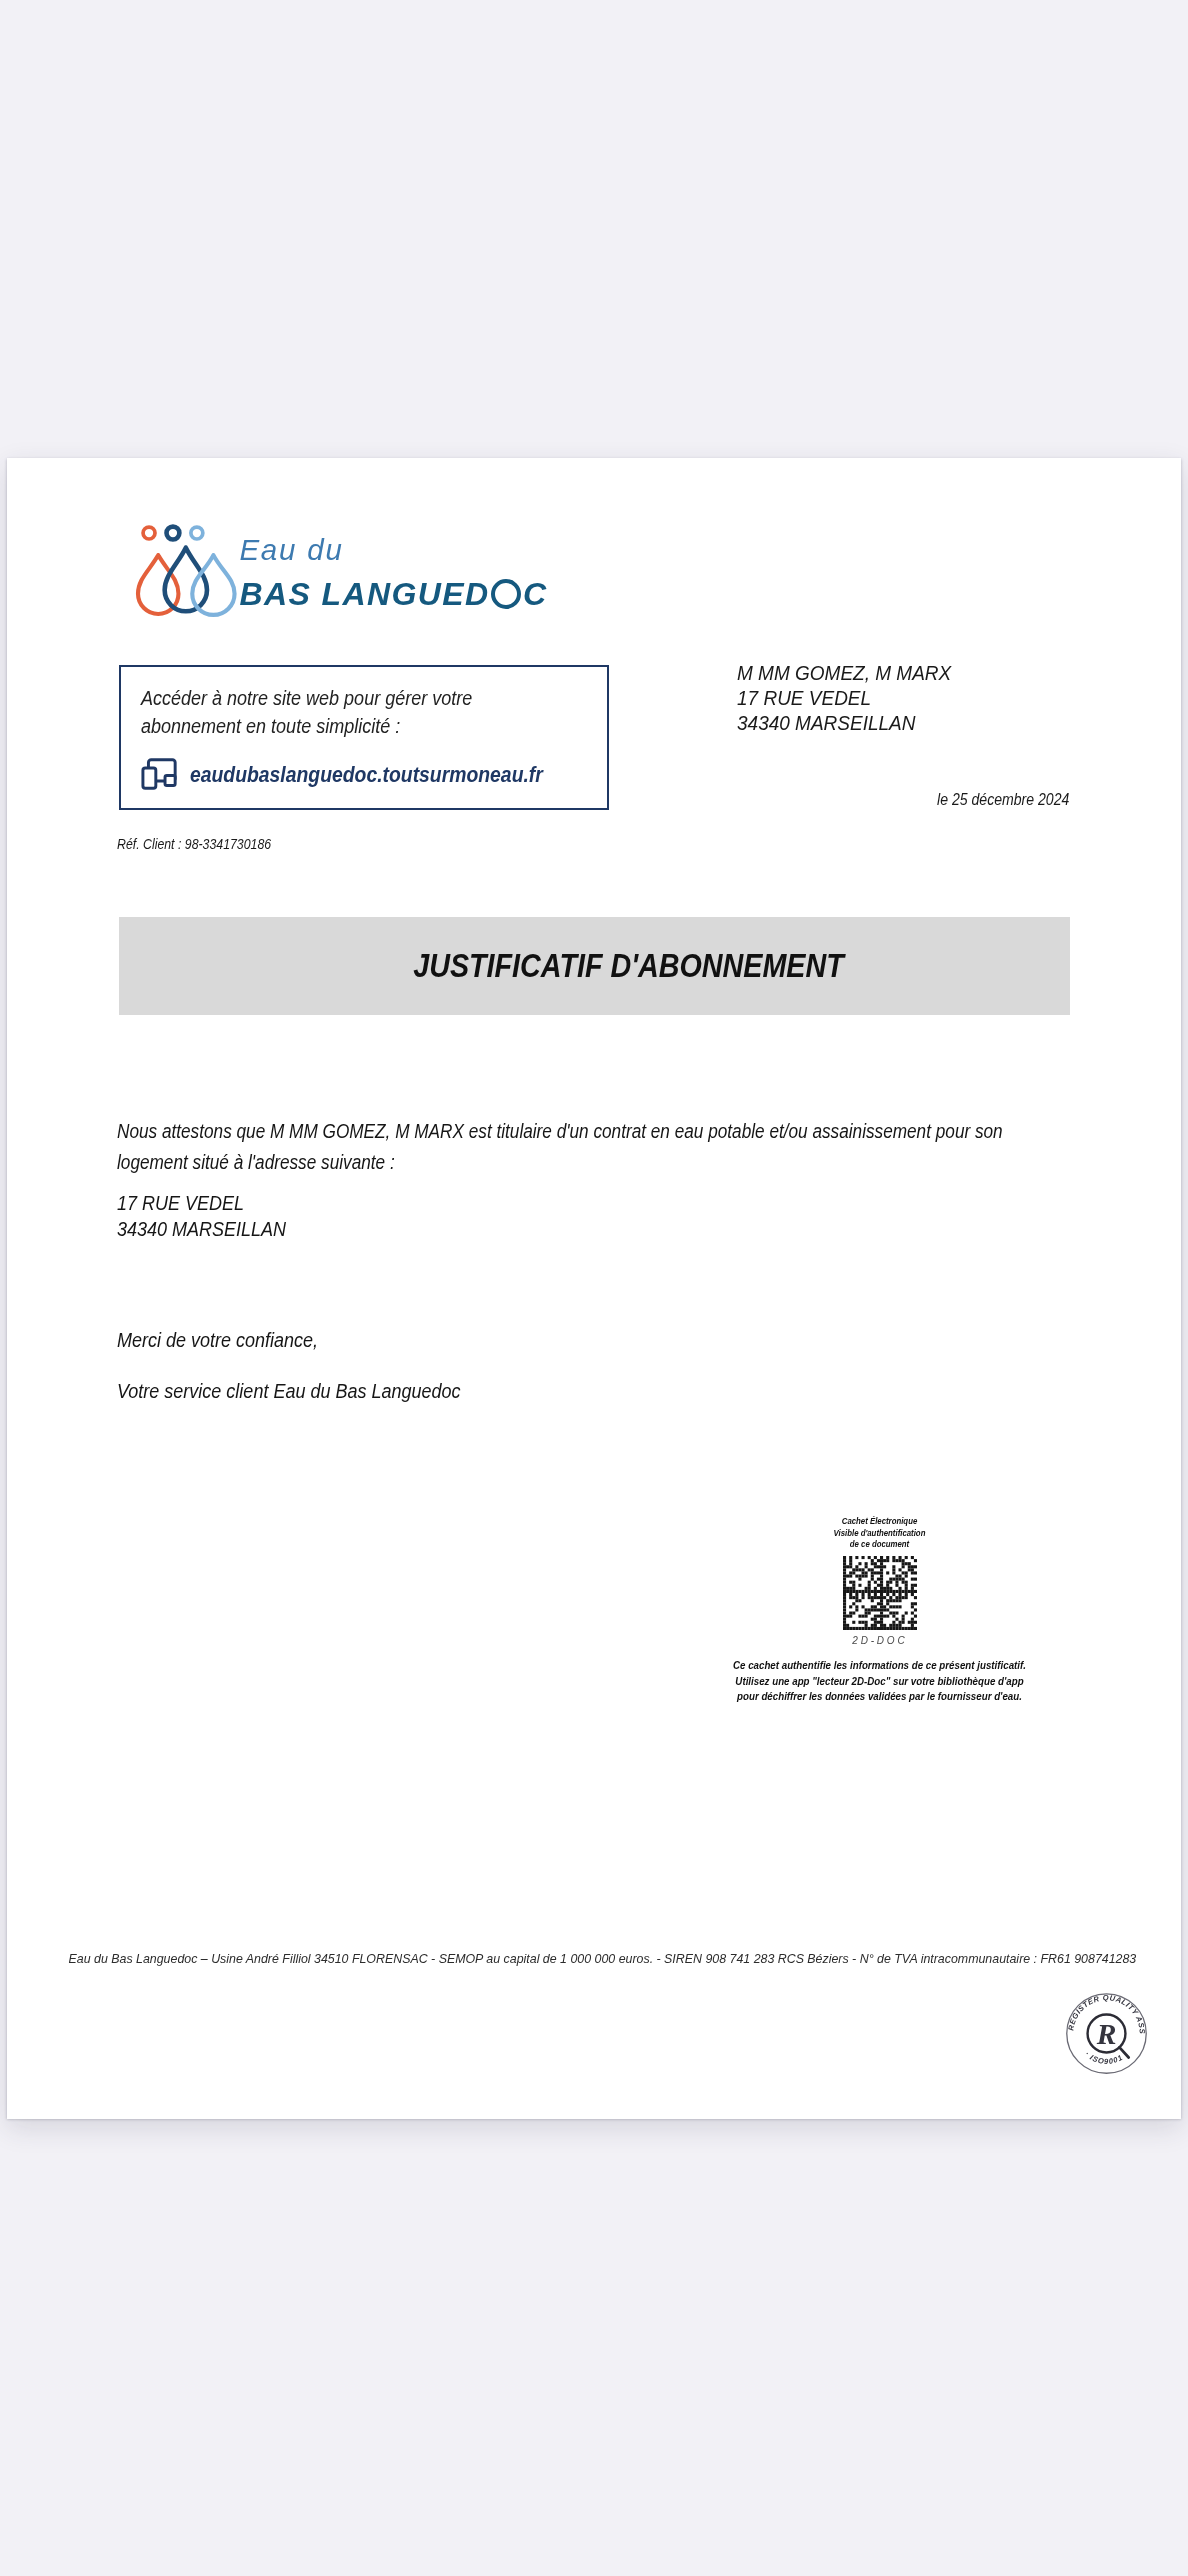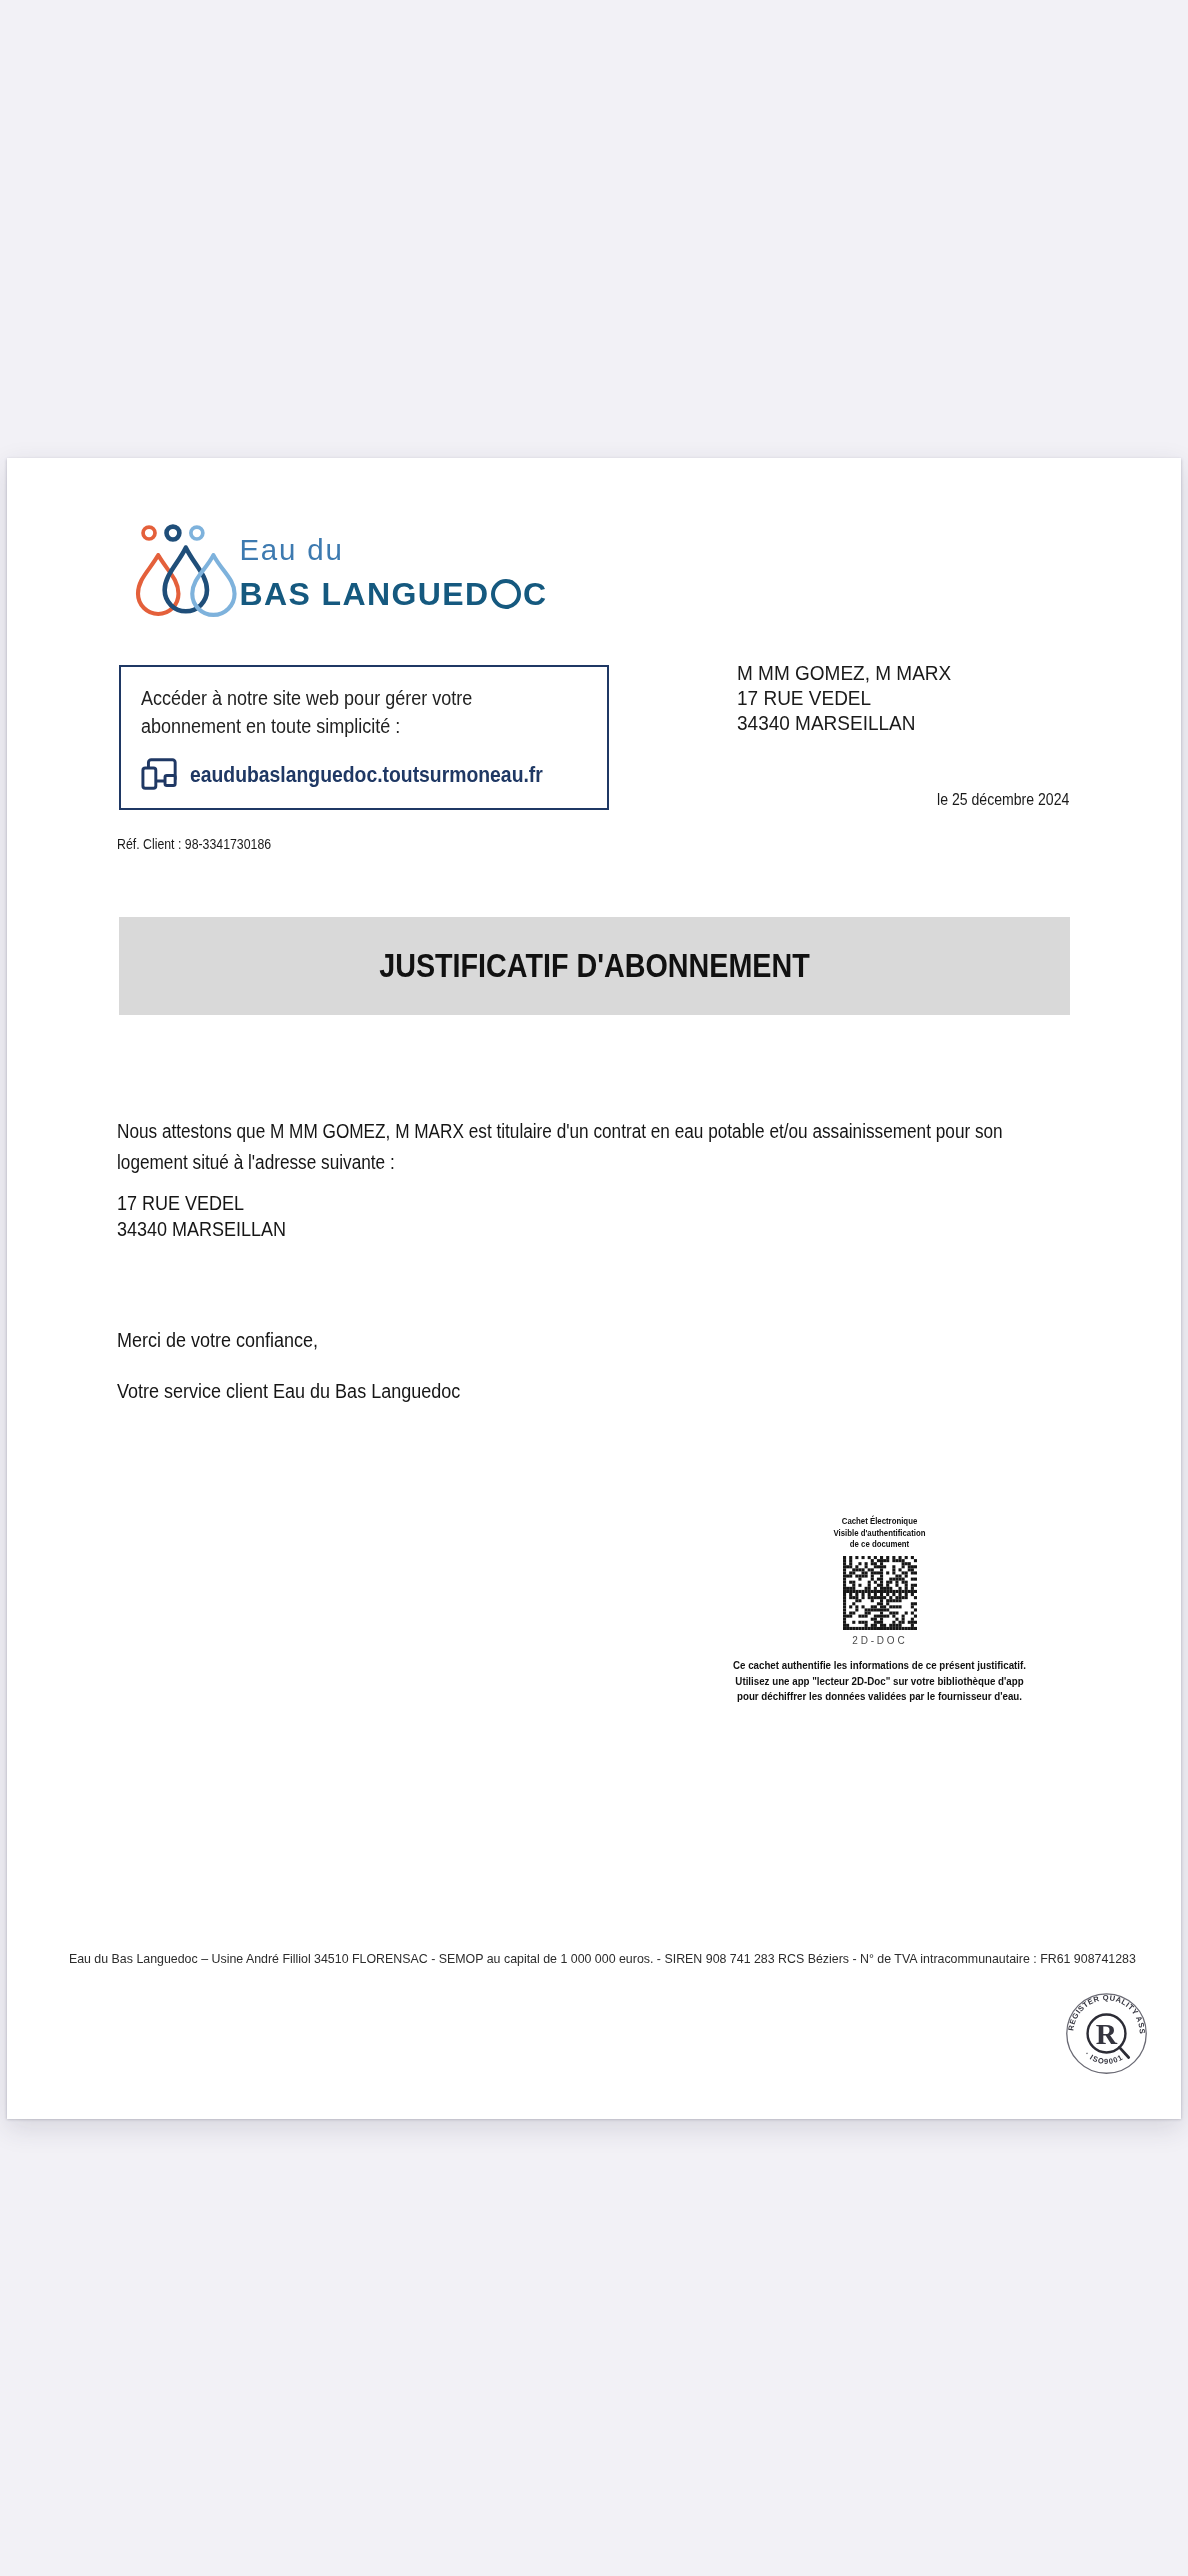--- a/index.html
+++ b/index.html
@@ -7,20 +7,21 @@
     width:1188px;height:2576px;
     background:var(--bg,#f2f1f6);
     font-family:"Liberation Sans",sans-serif;
     color:var(--text,#1a1a1a);
     position:relative;overflow:hidden;
   }
   .page{
     position:absolute;left:7.4px;top:458px;width:1174px;height:1661px;
     background:var(--page,#fff);
     box-shadow:0 0.9px 2.8px rgba(40,40,70,.30),0 9.2px 26px rgba(40,40,70,.14);
+    font-style:italic;
   }
   .abs{position:absolute;}
   
   .cx{display:block;white-space:nowrap;transform:scaleX(var(--sx,.87));transform-origin:0 50%;}
   .cx-c{transform-origin:50% 50%;}
   .cx-r{transform-origin:100% 50%;}
 
   
   .logo-drops{left:127px;top:64px;}
   .logo-text{left:232px;top:77px;line-height:1;}
@@ -34,21 +35,21 @@
   .web-box-link-row{position:absolute;left:18.4px;top:90px;display:flex;align-items:center;gap:11px;}
   .web-url{font-size:22px;font-weight:bold;color:var(--navy,#1f3864);}
 
   
   .recipient{left:730px;top:203px;font-size:20px;line-height:25px;}
   .doc-date{right:112px;top:333px;font-size:16px;text-align:right;}
   .client-ref{left:110px;top:378px;font-size:14px;}
 
   
   .banner{left:112px;top:459px;width:951px;height:98px;background:var(--banner_bg,#d9d9d9);}
-  .banner-title{width:100%;text-align:center;line-height:98px;font-size:33px;font-weight:bold;color:#111;}
+  .banner-title{width:100%;text-align:center;line-height:98px;font-size:33px;font-weight:bold;color:#111;padding-left:34px;}
 
   
   .bodyline{font-size:20px;line-height:31px;color:#161616;}
   .p1{left:110px;top:658px;}
   .addr{left:110px;top:732px;line-height:26px;}
   .p2{left:110px;top:807px;}
   .p3{left:110px;top:867px;}
   .p4{left:110px;top:918px;}
 
   

